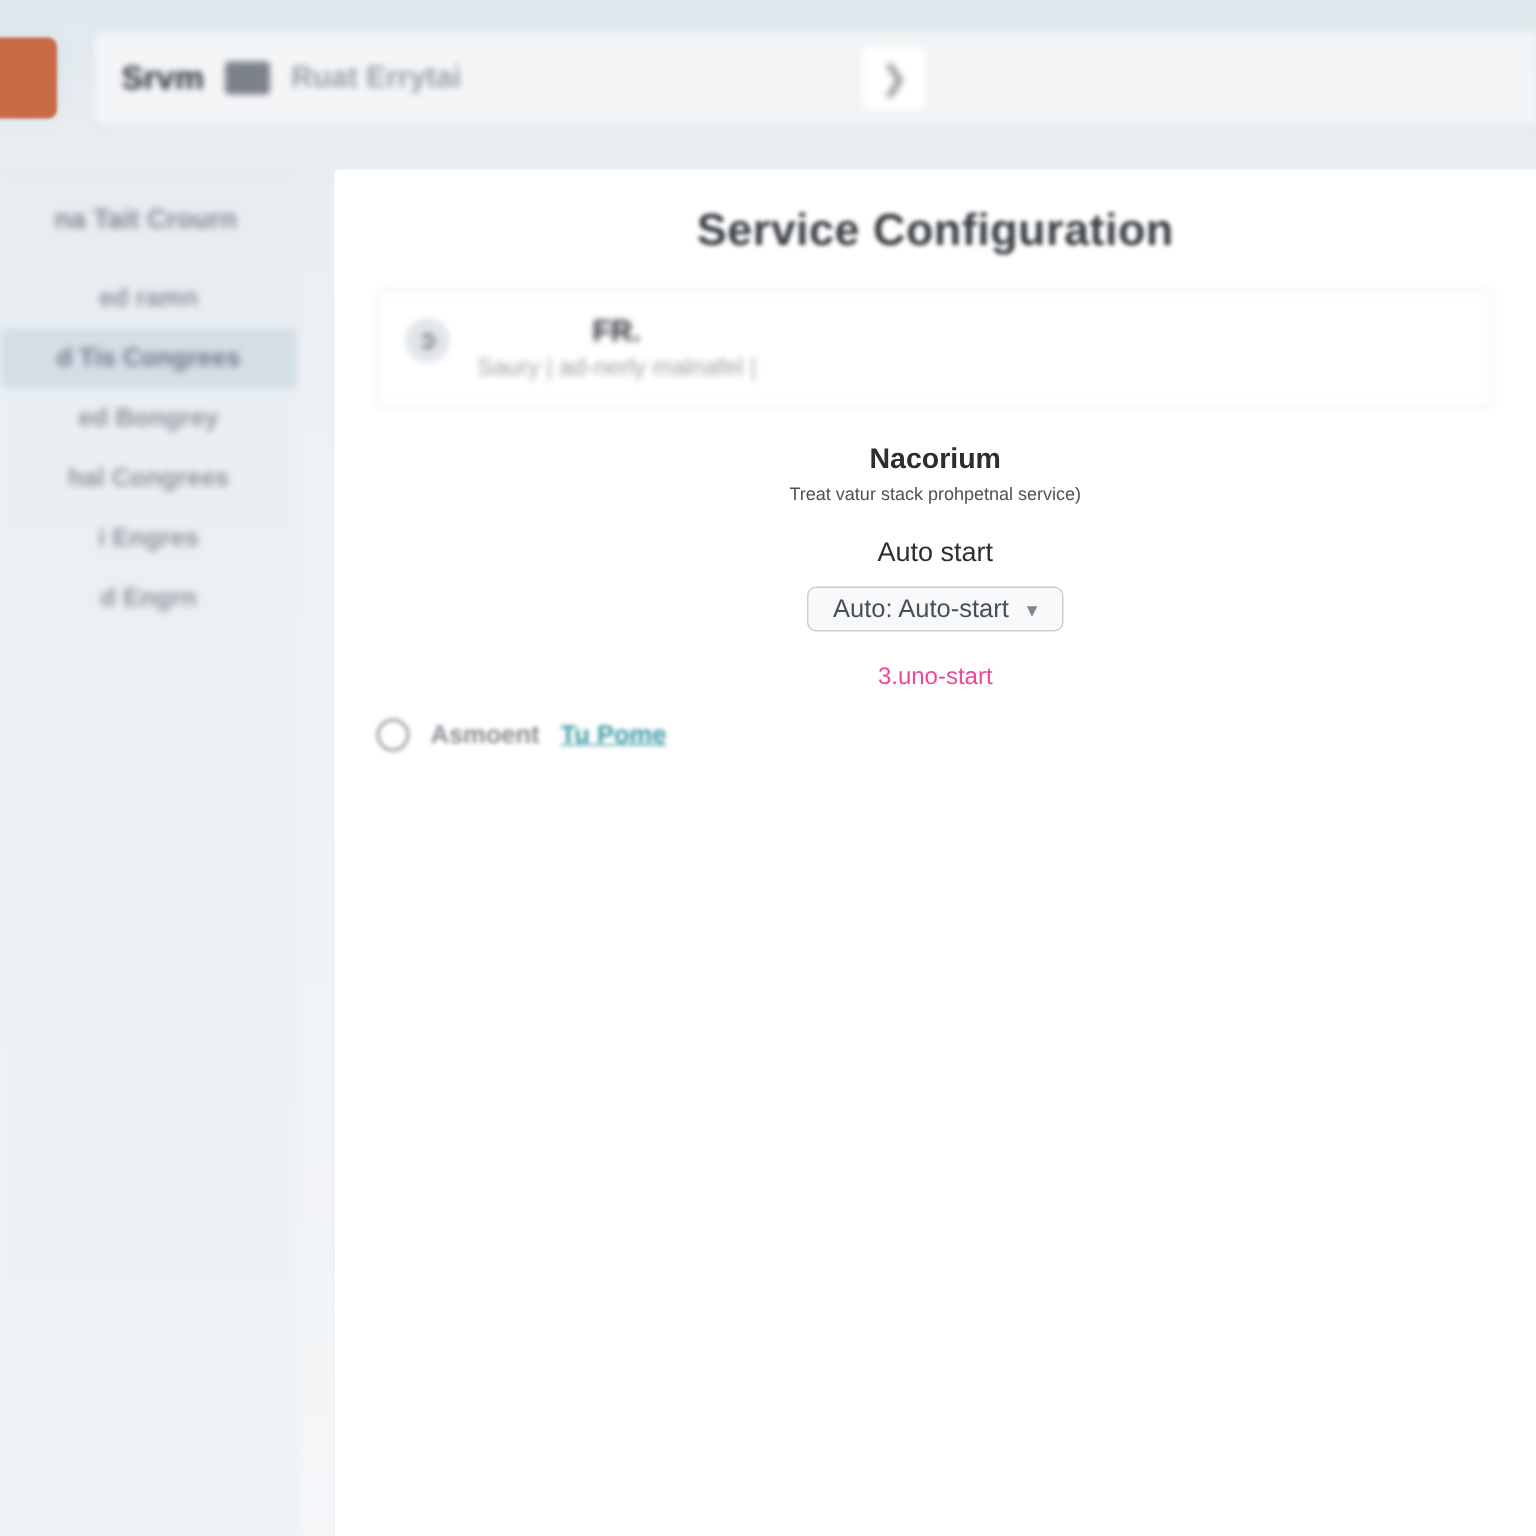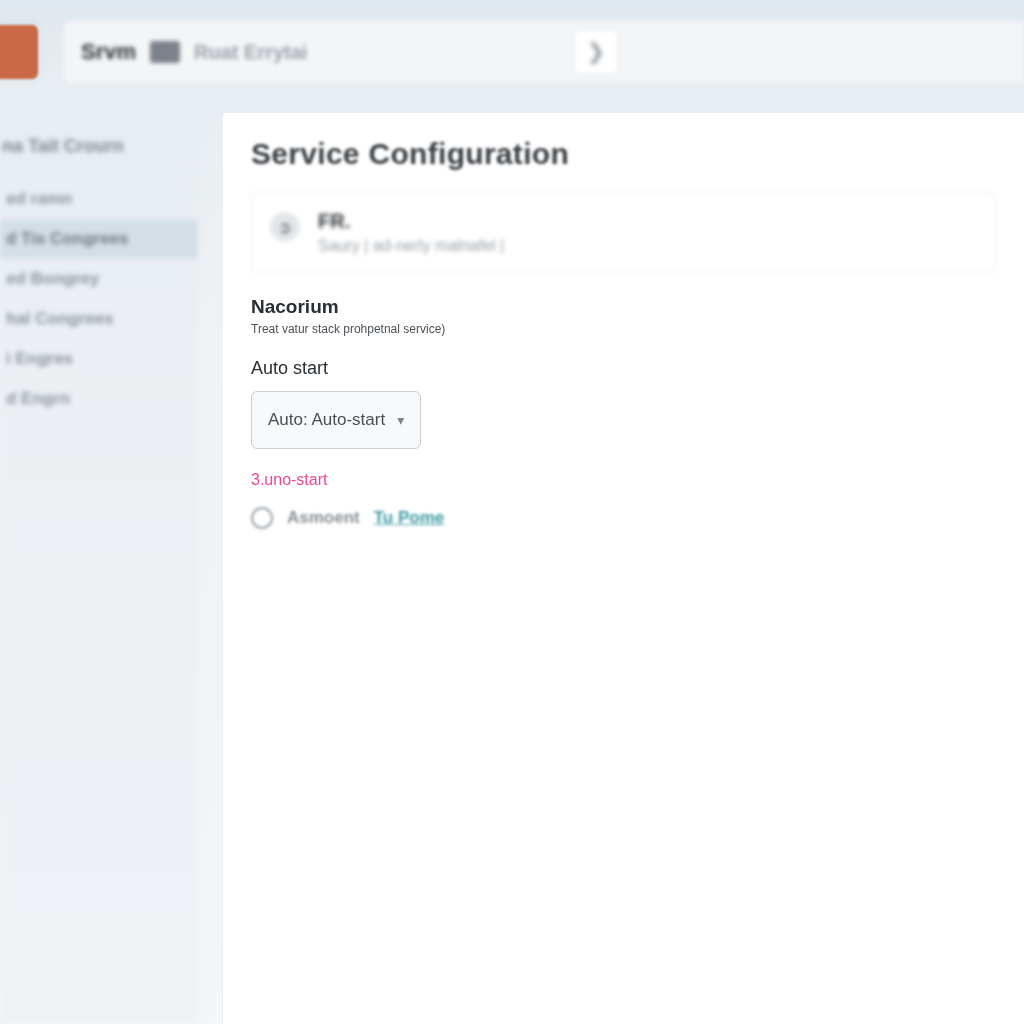--- a/index.html
+++ b/index.html
@@ -1,15 +1,15 @@
 <!DOCTYPE html>
 <html><head>
 <meta charset="utf-8">
 <style>
-  * { box-sizing: border-box; margin: 0; padding: 0; }
+  * { box-sizing: border-box; margin: 0; padding: 0; text-align: center; }
   html, body {
     width: 1024px;
     height: 1024px;
     font-family: -apple-system, "Segoe UI", Arial, sans-serif;
     background: linear-gradient(180deg, #dfe8ee 0%, #e7edf1 8%, #eef2f5 30%, #f4f6f8 100%);
     color: #333;
     overflow: hidden;
   }
 
   
@@ -170,21 +170,21 @@
     color: #2a2e32;
     margin-bottom: 12px;
   }
   .select {
     display: inline-flex;
     align-items: center;
     gap: 12px;
     border: 1px solid #c9cfd5;
     background: #f8f9fa;
     border-radius: 6px;
-    padding: 18px 16px;
+    padding: 4px 16px;
     font-size: 17px;
     color: #4a4f55;
     cursor: pointer;
   }
   .select .chev {
     color: #7e858c;
     font-size: 14px;
   }
 
   .note {

